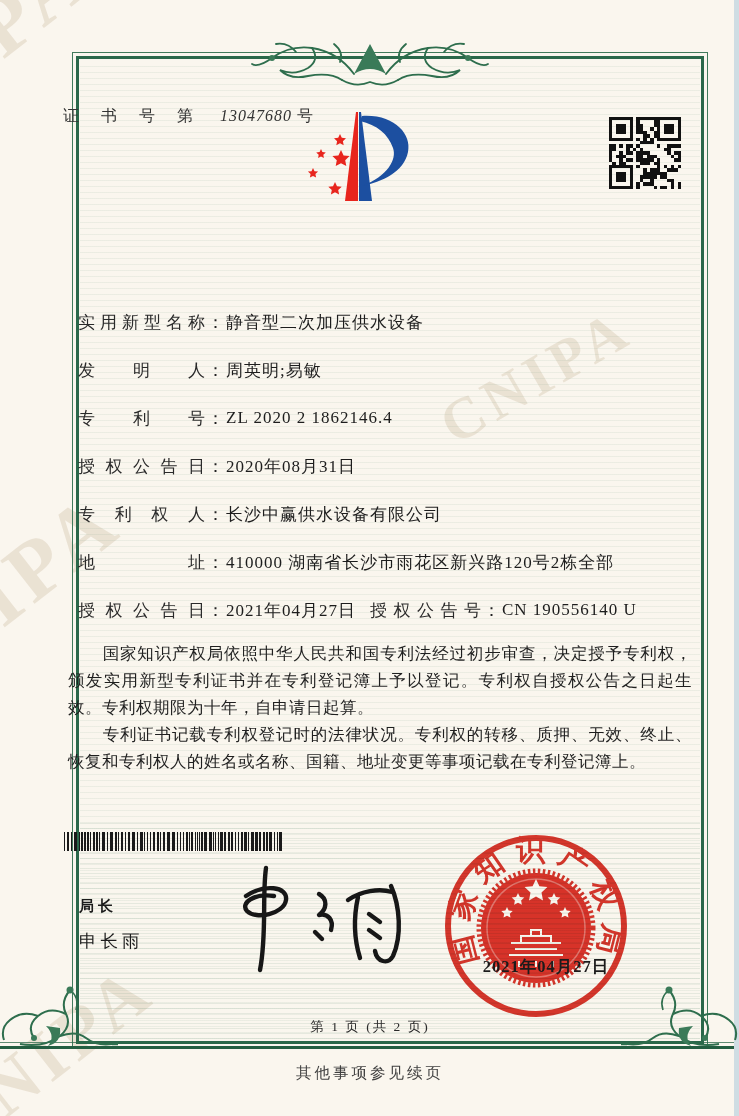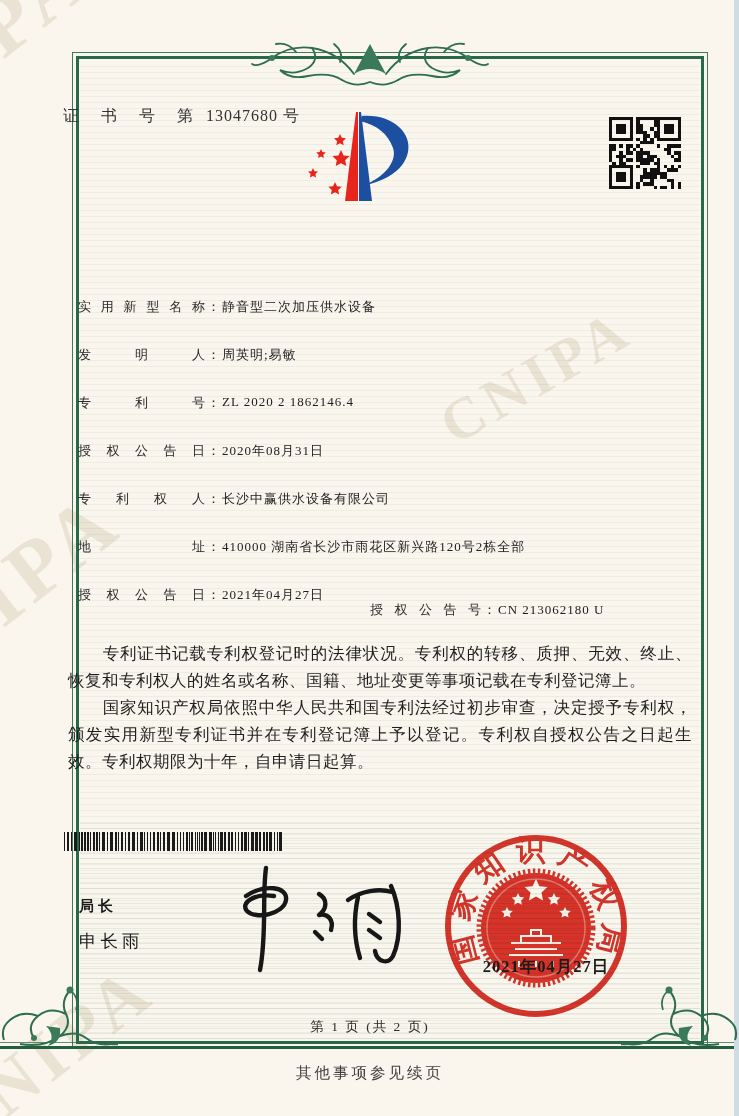--- a/index.html
+++ b/index.html
@@ -57,31 +57,31 @@
   .edge-strip{
     position:absolute;right:0;top:0;width:5px;height:1116px;
     background:#cfdde3;
   }
   
   .cert-no{
     position:absolute;left:63px;top:106px;
     font-size:16px;color:#333;
   }
   .cert-no .sp{letter-spacing:9px;}
-  .cert-no .num{letter-spacing:1px;margin-left:4px;}
+  .cert-no .num{letter-spacing:1px;margin-left:18px;font-style:italic;}
   .cert-no .suf{margin-left:5px;}
   .doc-title{
     position:absolute;left:40px;top:216px;width:660px;
     text-align:center;
     font-size:40px;font-weight:bold;color:#141414;
     letter-spacing:11px;
   }
   
   .fields{position:absolute;left:78px;top:298px;width:622px;}
-  .frow{position:relative;height:48px;display:flex;font-size:13px;}
+  .frow{position:relative;height:48px;display:flex;align-items:center;font-size:17px;}
   .lbl{
     display:inline-block;width:128px;
     text-align:justify;text-align-last:justify;
     color:#2a2a2a;letter-spacing:1px;
   }
   .colon{margin:0 2px 0 1px;}
   .val{letter-spacing:1px;color:#1d1d1d;white-space:nowrap;}
   .pair2{position:absolute;left:292px;top:0;height:48px;display:flex;align-items:center;}
   .pair2 .lbl{width:112px;}
   
@@ -453,28 +453,28 @@
         <span class="colon">：</span>
         <span class="val">410000 湖南省长沙市雨花区新兴路120号2栋全部</span>
     </div>
     <div class="frow">
       <span class="lbl">授权公告日</span>
         <span class="colon">：</span>
         <span class="val">2021年04月27日</span>
       <span class="pair2">
         <span class="lbl">授权公告号</span>
           <span class="colon">：</span>
-          <span class="val">CN 213062180 U</span>
+          <span class="val">CN 190556140 U</span>
       </span>
     </div>
   </div>
 
   <div class="paras">
+    <p>国家知识产权局依照中华人民共和国专利法经过初步审查，决定授予专利权，颁发实用新型专利证书并在专利登记簿上予以登记。专利权自授权公告之日起生效。专利权期限为十年，自申请日起算。</p>
     <p>专利证书记载专利权登记时的法律状况。专利权的转移、质押、无效、终止、恢复和专利权人的姓名或名称、国籍、地址变更等事项记载在专利登记簿上。</p>
-    <p>国家知识产权局依照中华人民共和国专利法经过初步审查，决定授予专利权，颁发实用新型专利证书并在专利登记簿上予以登记。专利权自授权公告之日起生效。专利权期限为十年，自申请日起算。</p>
   </div>
 
   <svg class="abs" id="barcode" style="left:64px;top:832px;" width="219" height="19" viewBox="0 0 219 19">
       <rect x="0" y="0" width="1" height="19" fill="#1a1a1a"></rect>
       <rect x="3" y="0" width="2" height="19" fill="#1a1a1a"></rect>
       <rect x="7" y="0" width="1" height="19" fill="#1a1a1a"></rect>
       <rect x="10" y="0" width="3" height="19" fill="#1a1a1a"></rect>
       <rect x="15" y="0" width="1" height="19" fill="#1a1a1a"></rect>
       <rect x="17" y="0" width="2" height="19" fill="#1a1a1a"></rect>
       <rect x="20" y="0" width="2" height="19" fill="#1a1a1a"></rect>

